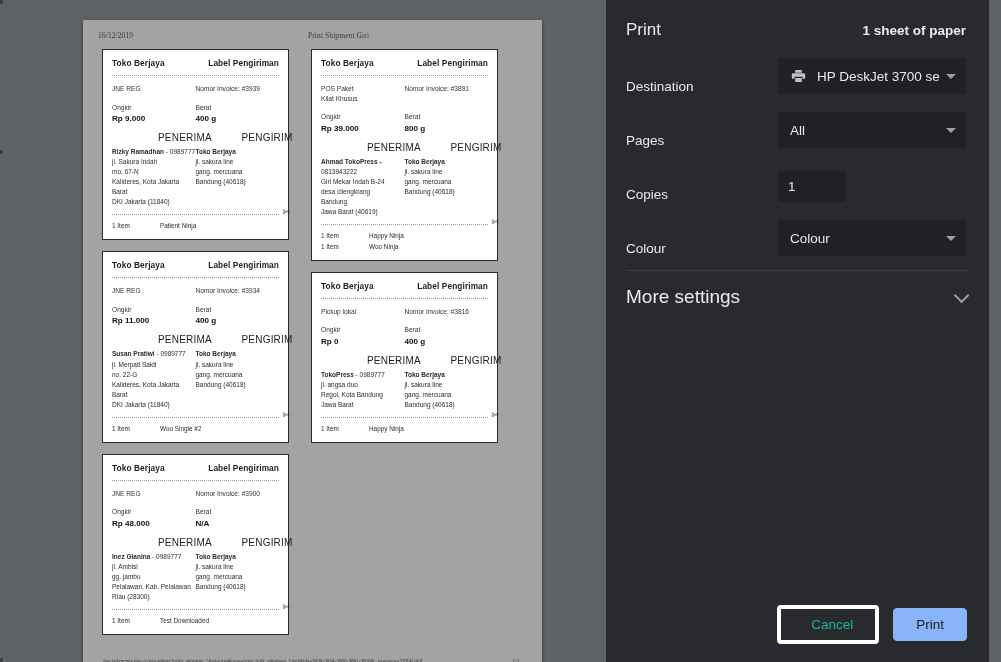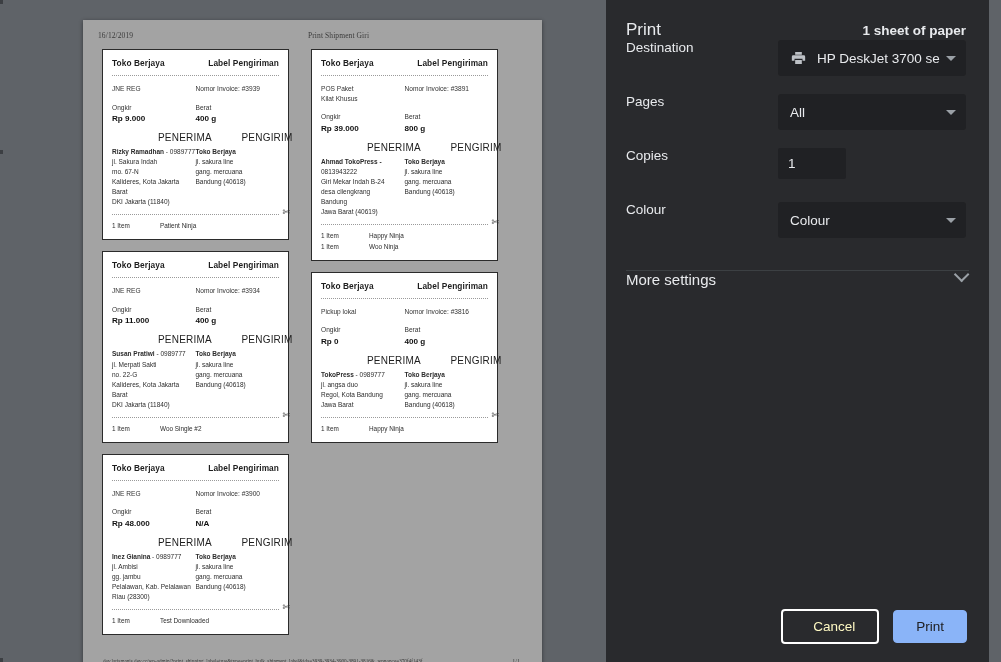--- a/index.html
+++ b/index.html
@@ -92,21 +92,21 @@
     color: #e8eaed;
   }
   #pp-title-row {
     display: flex; justify-content: space-between; align-items: center;
     padding: 20px 23px 0 20px;
   }
   #pp-title { font-size: 17px; font-weight: normal; color: #e8eaed; }
   #pp-sheets { font-size: 13.5px; font-weight: bold; color: #e8eaed; }
 
   .setting-row {
-    display: flex; align-items: flex-start;
+    display: flex; align-items: flex-end;
     padding: 0 23px 0 20px;
     height: 54px;
   }
   .setting-label { width: 152px; font-size: 13.5px; color: #e8eaed; }
   .control {
     flex: 1;
     background: #202124;
     border-radius: 3px;
     height: 36px;
     display: flex; align-items: center;
@@ -125,45 +125,45 @@
     border-top: 5px solid #9aa0a6;
     flex: none;
   }
   .printer-icon { flex: none; margin-right: 10px; display: flex; }
 
   #more-settings-sep {
     margin: 14px 20px 0 20px;
     border-top: 1px solid #3c4043;
   }
   #more-settings {
-    display: flex; align-items: flex-start; justify-content: space-between;
+    display: flex; align-items: center; justify-content: space-between;
     padding: 0 24px 0 20px;
     height: 52px;
-    font-size: 15px;
+    font-size: 19px;
   }
   .chev {
     width: 11px; height: 11px;
     border-right: 2px solid #9aa0a6;
     border-bottom: 2px solid #9aa0a6;
     transform: rotate(45deg) translateY(-3px);
   }
   #pp-actions {
     position: absolute; right: 22px; bottom: 18px;
     display: flex; align-items: center; gap: 14px;
   }
   .btn {
     font-size: 13.5px;
     border-radius: 4px;
     padding: 9px 22px;
     cursor: pointer;
     line-height: 1;
   }
   #cancel-button {
-    background: transparent; color: #fef9c3;
-    border: 2px solid #ffffff;
+    background: transparent; color: #14b8a6;
+    border: 4px solid #ffffff;
     padding-left: 30px;
   }
   #print-button {
     background: #8ab4f8; color: #202124;
     border: 1px solid #8ab4f8; font-weight: normal;
   }
   
   .edge-tick { position: absolute; left: 0; width: 3px; background: #3c3f43; }
 </style>
 </head>

